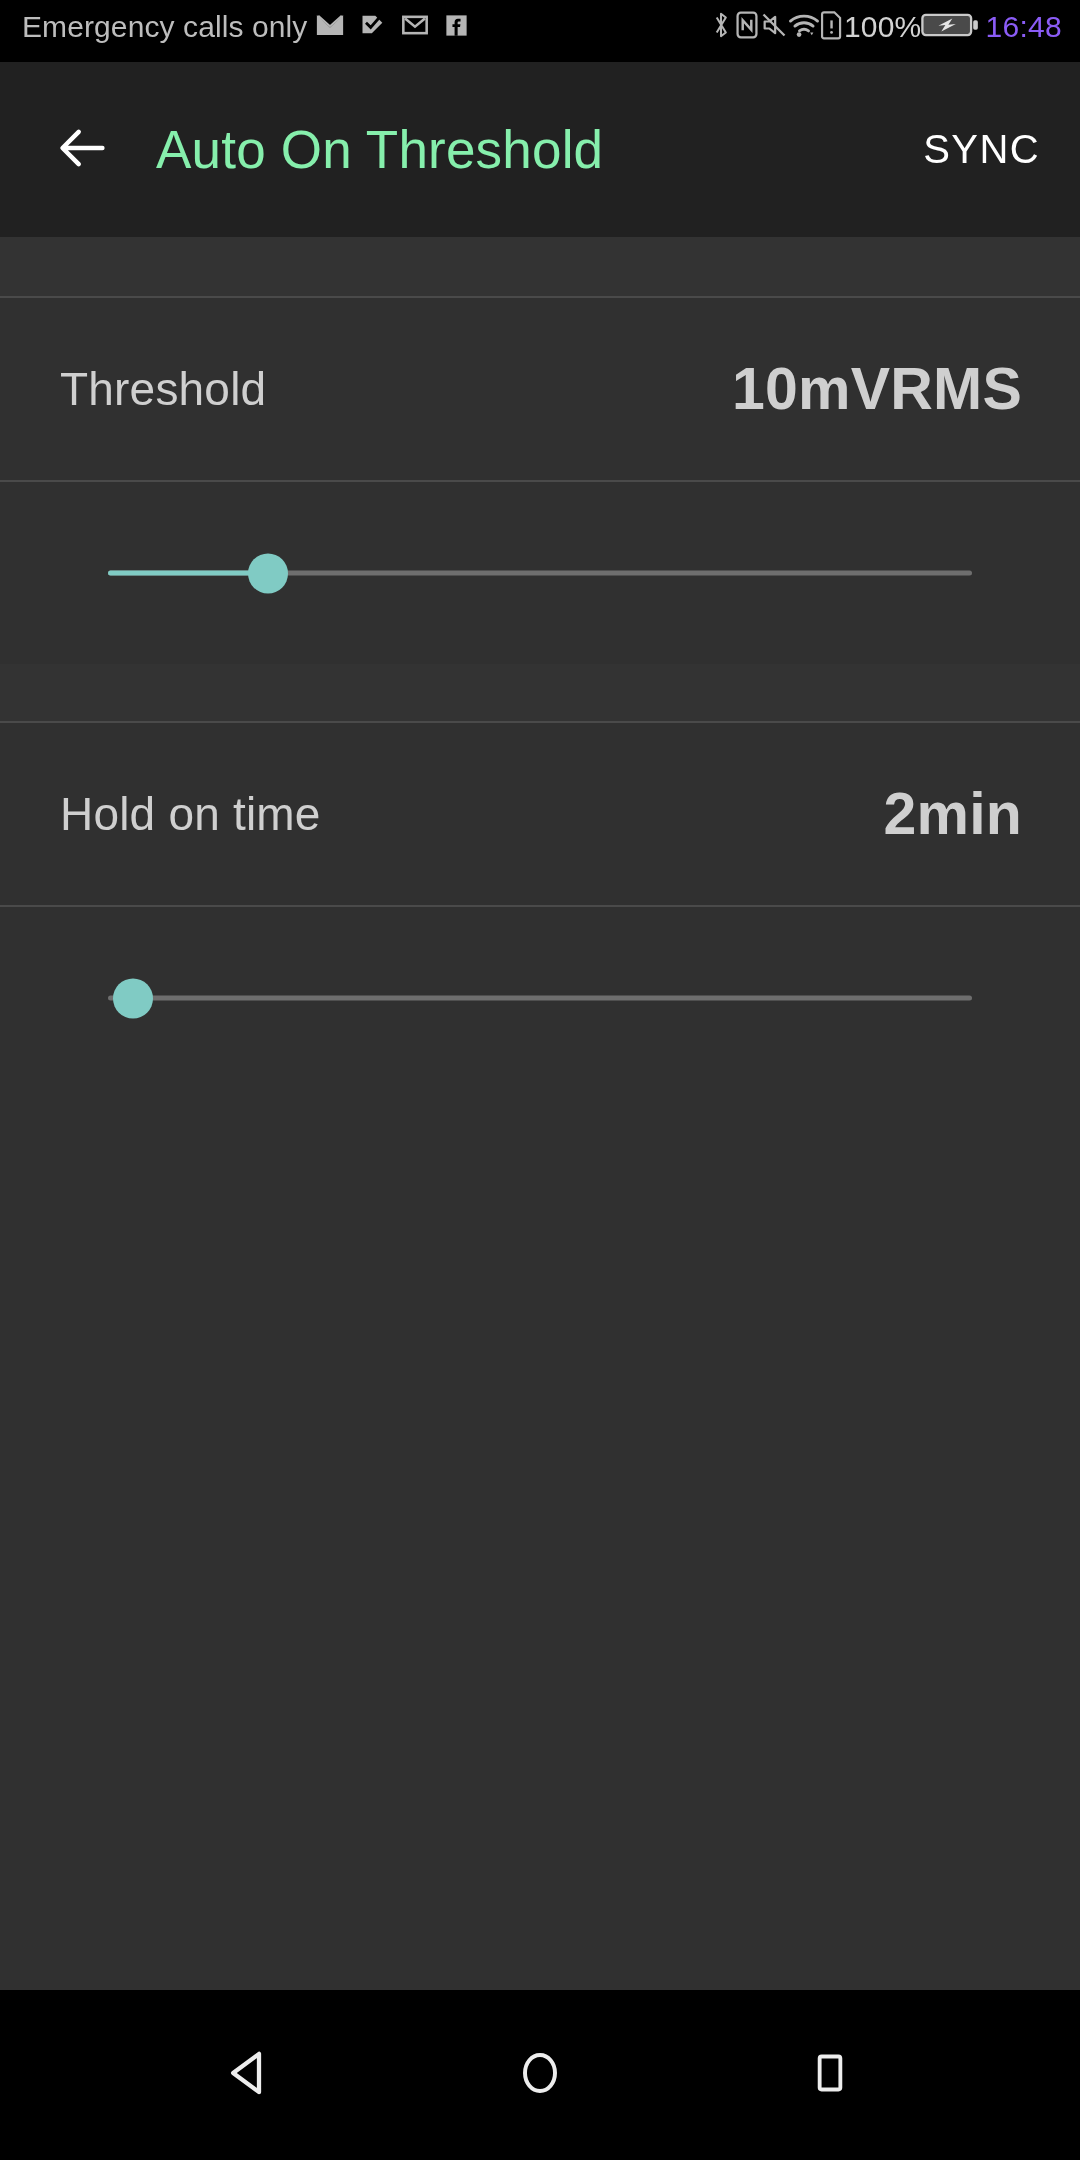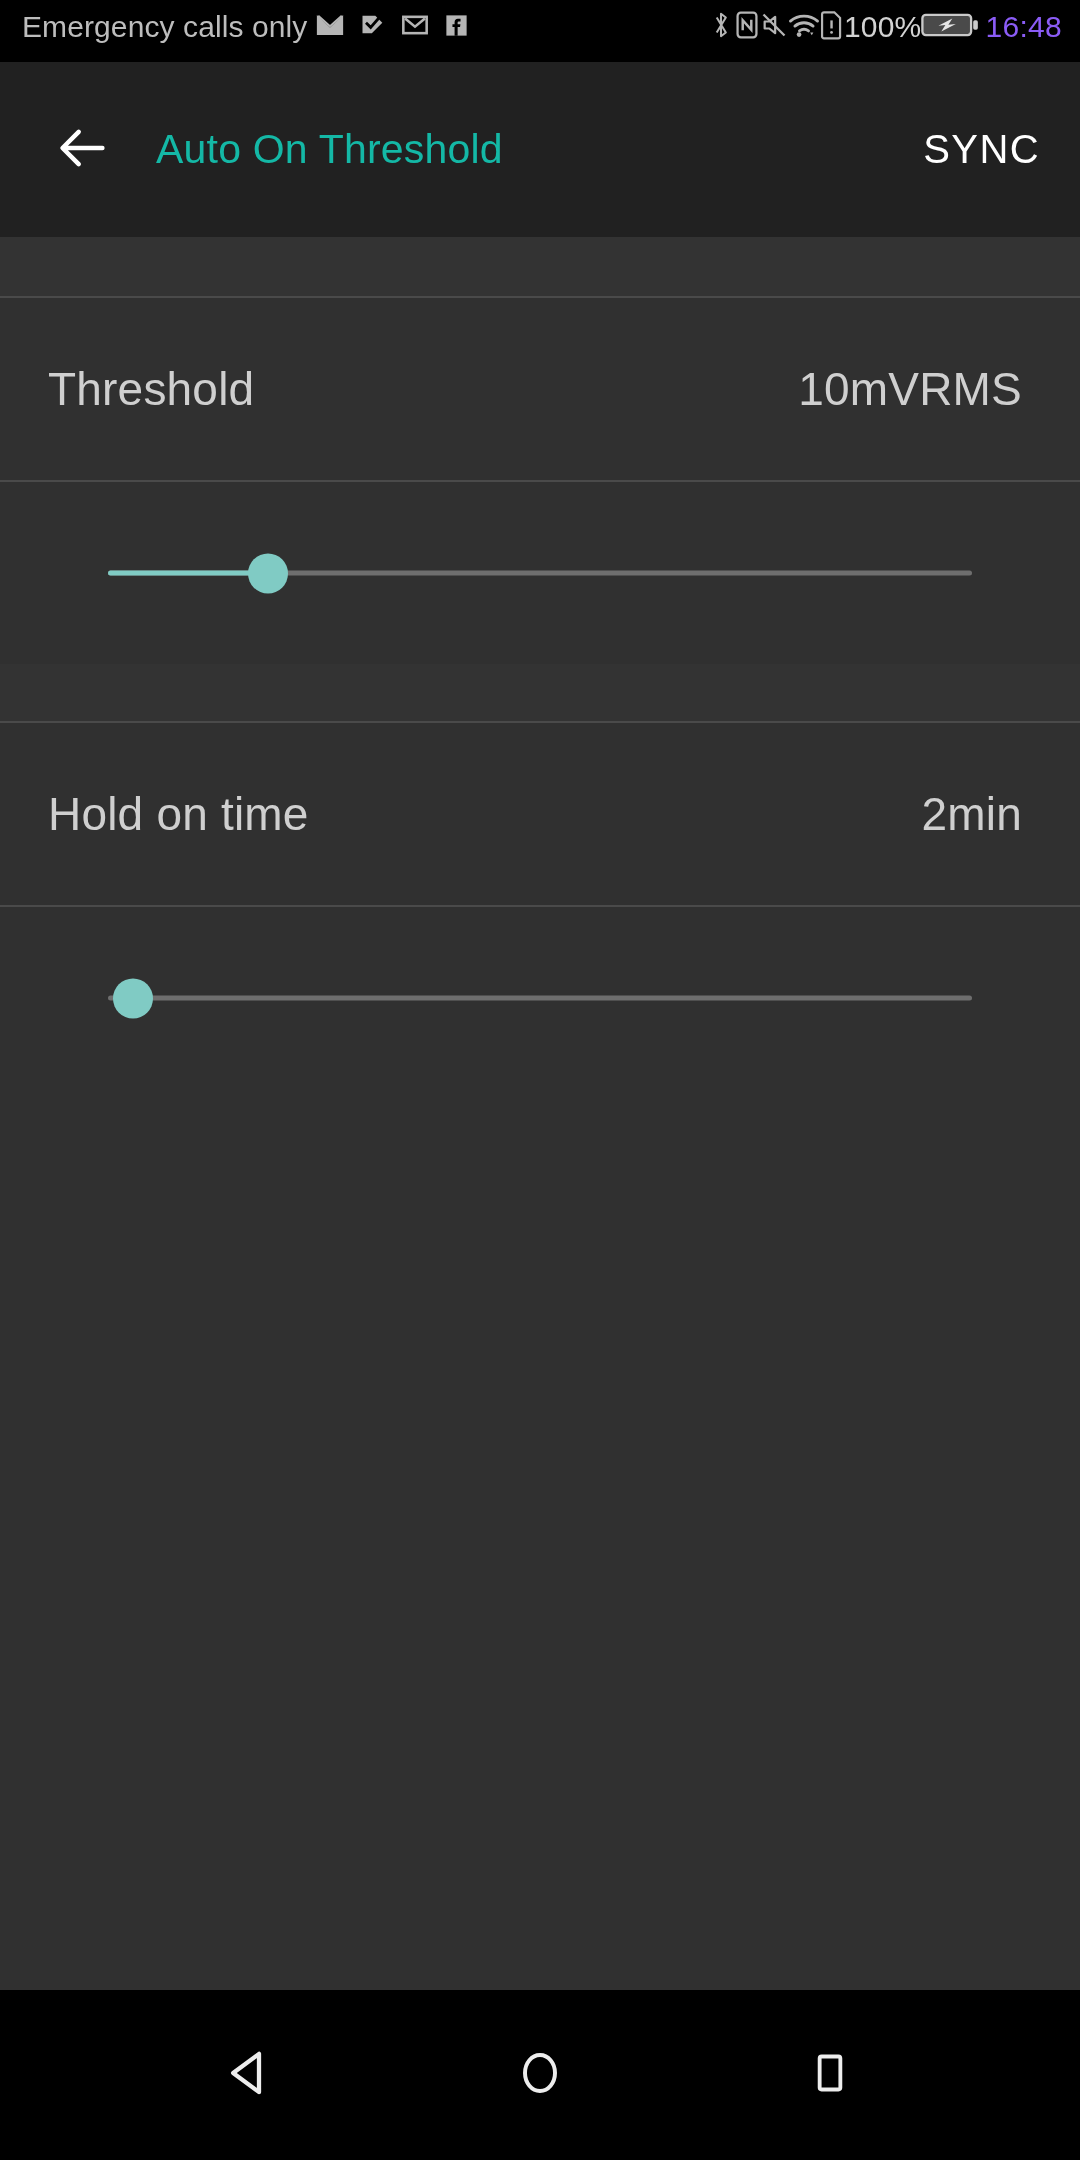--- a/index.html
+++ b/index.html
@@ -25,40 +25,40 @@
   .battpct { font-size:30px; color:#d2d2d2; letter-spacing:.2px; }
   .clock { font-size:30px; color:#8b5cf6; letter-spacing:.3px; margin-left:6px; }
 
   
   .appbar {
     position:absolute; top:62px; left:0; width:1080px; height:175px;
     background:#212121; display:flex; align-items:center;
   }
   .backbtn { width:62px; height:62px; margin-left:52px; display:flex; align-items:center; justify-content:center; }
   .apptitle {
-    margin-left:42px; font-size:41px; color:#14b8a6; font-weight:400; letter-spacing:.2px;
+    margin-left:42px; font-size:53px; color:#86efac; font-weight:400; letter-spacing:.2px;
     white-space:nowrap;
   }
   .appaction {
     margin-left:auto; margin-right:40px; font-size:40px; color:#ffffff;
     letter-spacing:1.4px; font-weight:400;
   }
 
   
   .body { position:absolute; top:237px; left:0; width:1080px; height:1753px; background:#303030; }
 
   .spacer-band { width:1080px; background:#333333; }
   .divider { width:1080px; height:2px; background:#4a4a4a; }
 
   .setting-row {
     width:1080px; height:182px; background:#303030;
-    display:flex; align-items:center; padding:0 58px 0 48px;
+    display:flex; align-items:center; padding:0 58px 0 60px;
   }
   .setting-label { font-size:46px; color:#cfcfcf; font-weight:400; letter-spacing:.2px; }
-  .setting-value { margin-left:auto; font-size:46px; color:#cfcfcf; font-weight:400; letter-spacing:.2px; }
+  .setting-value { margin-left:auto; font-size:59px; color:#cfcfcf; font-weight:700; letter-spacing:.2px; }
 
   .slider-row { width:1080px; height:182px; background:#303030; position:relative; }
   .track {
     position:absolute; left:108px; top:50%; width:864px; height:5px;
     background:#6e6e6e; transform:translateY(-50%); border-radius:3px;
   }
   .track-fill {
     position:absolute; left:0; top:0; height:5px; background:#80cbc4; border-radius:3px;
   }
   .thumb {

